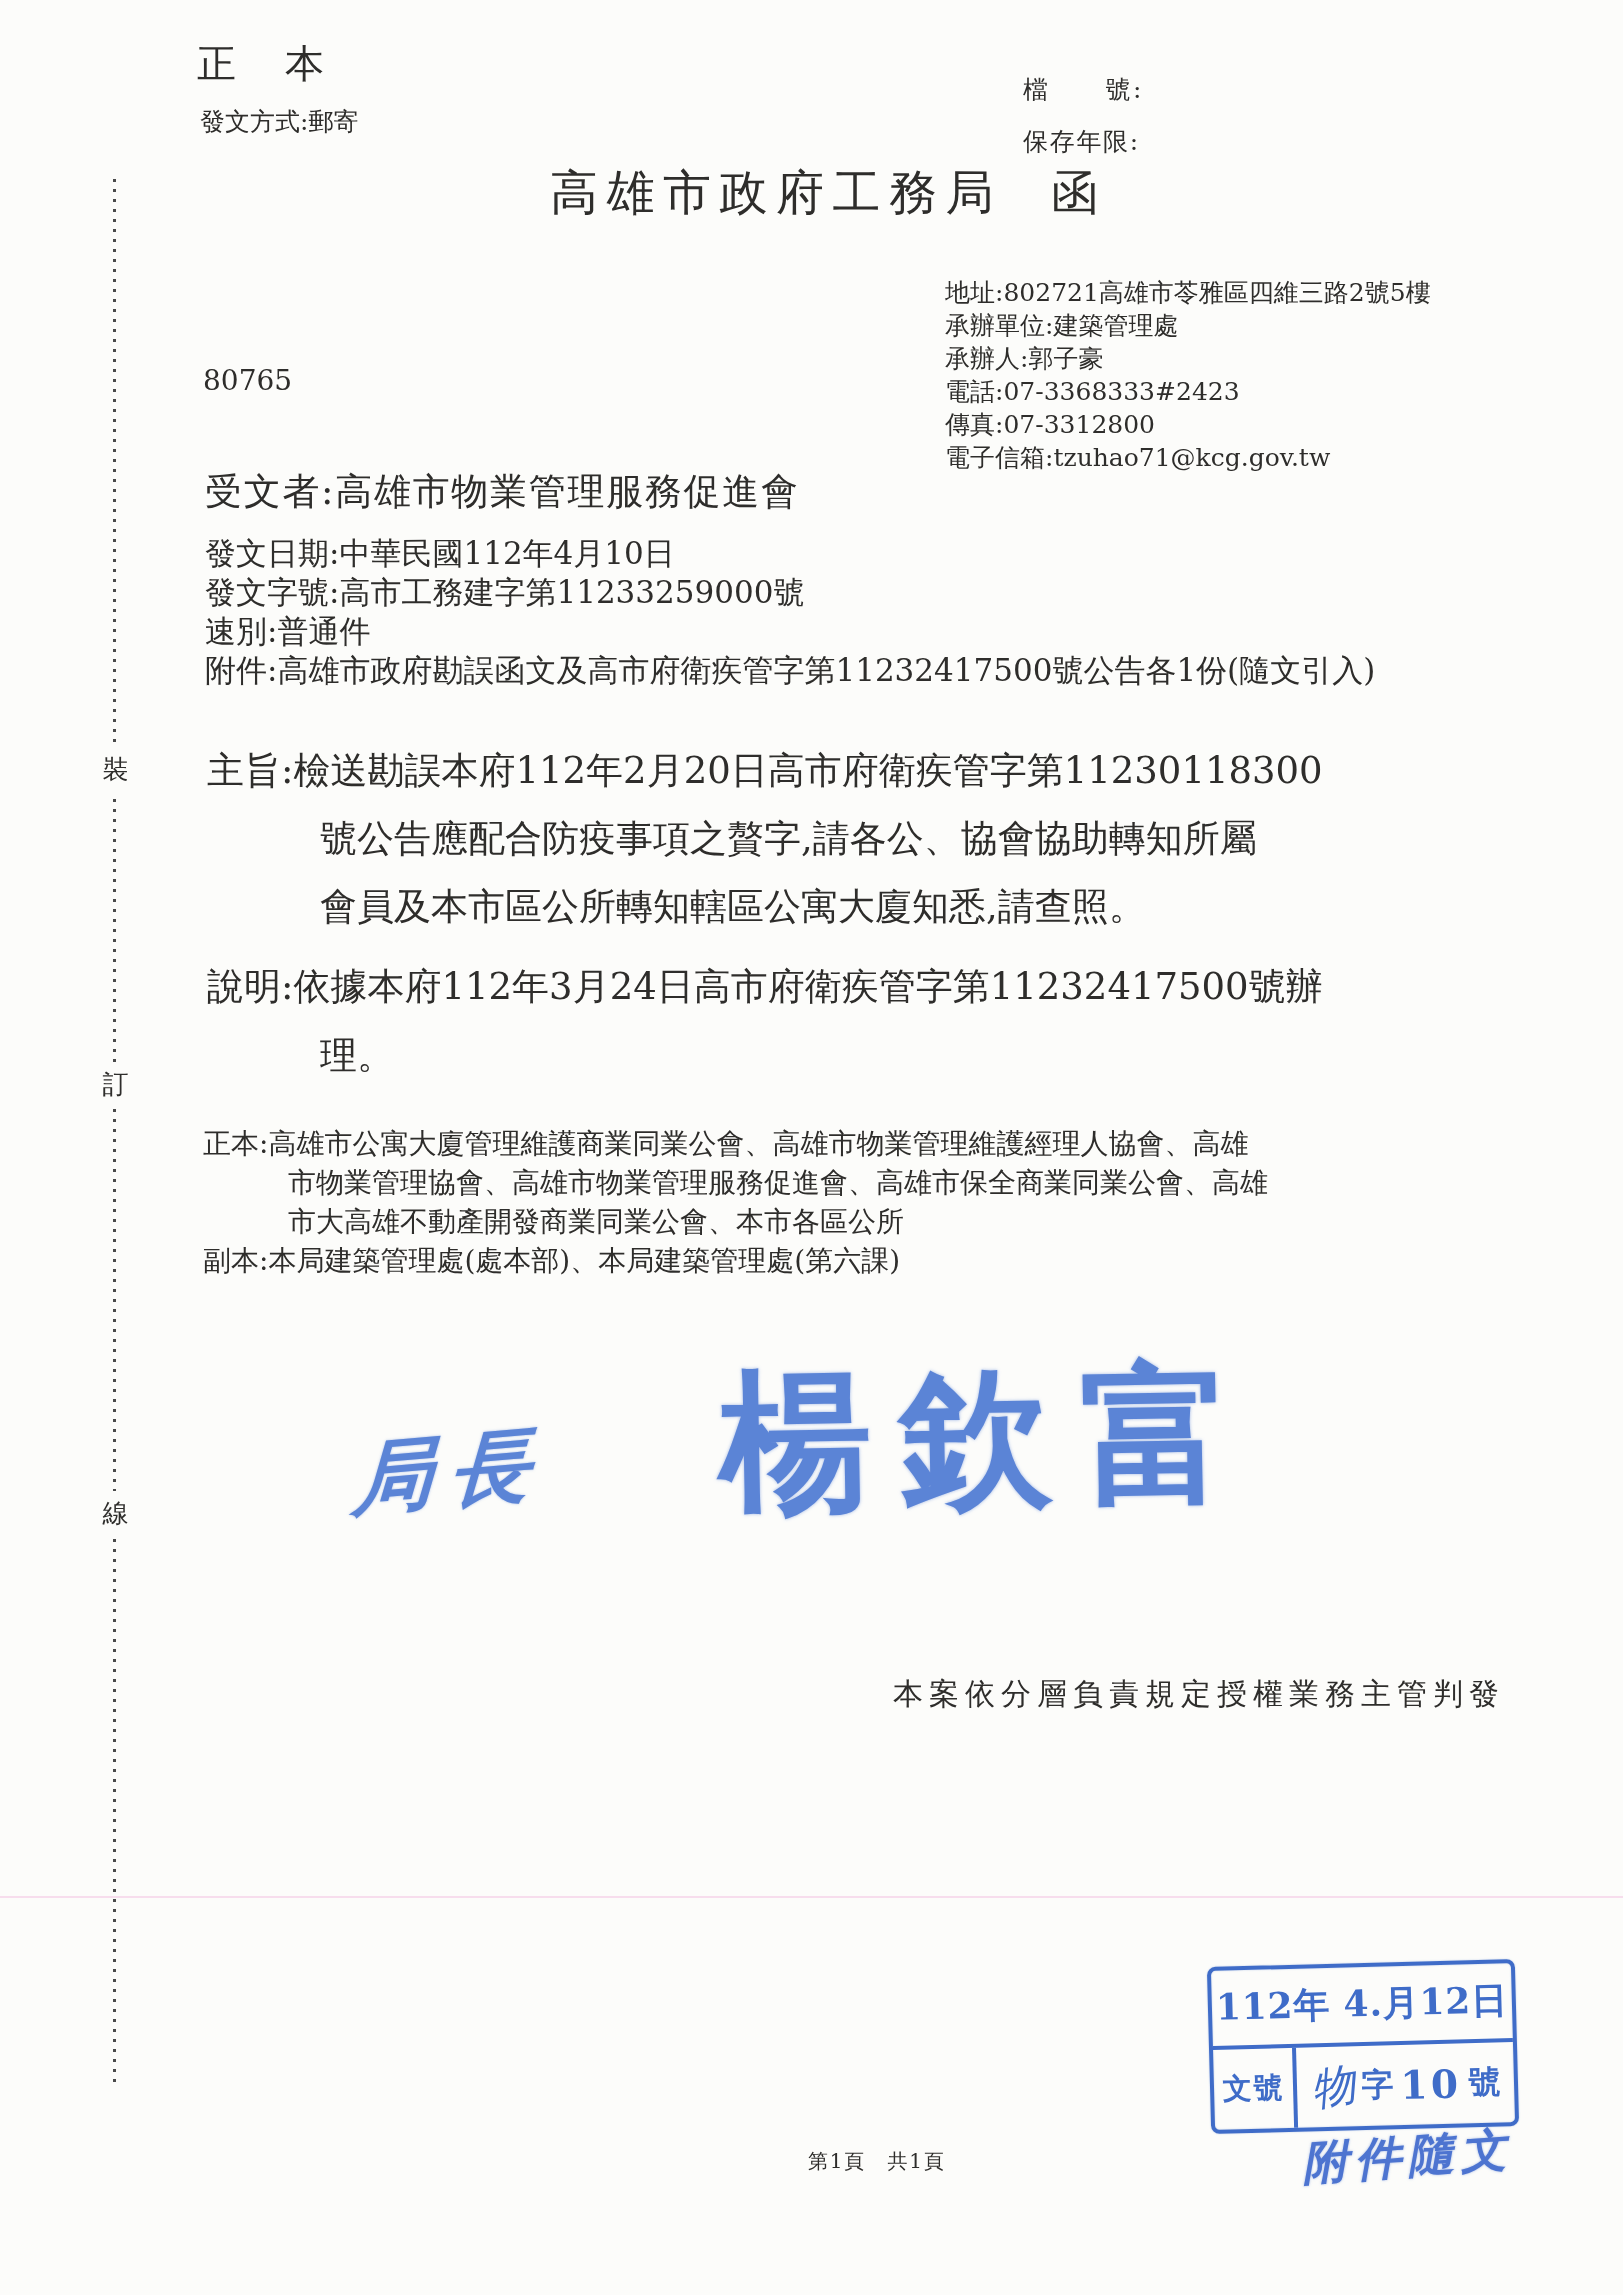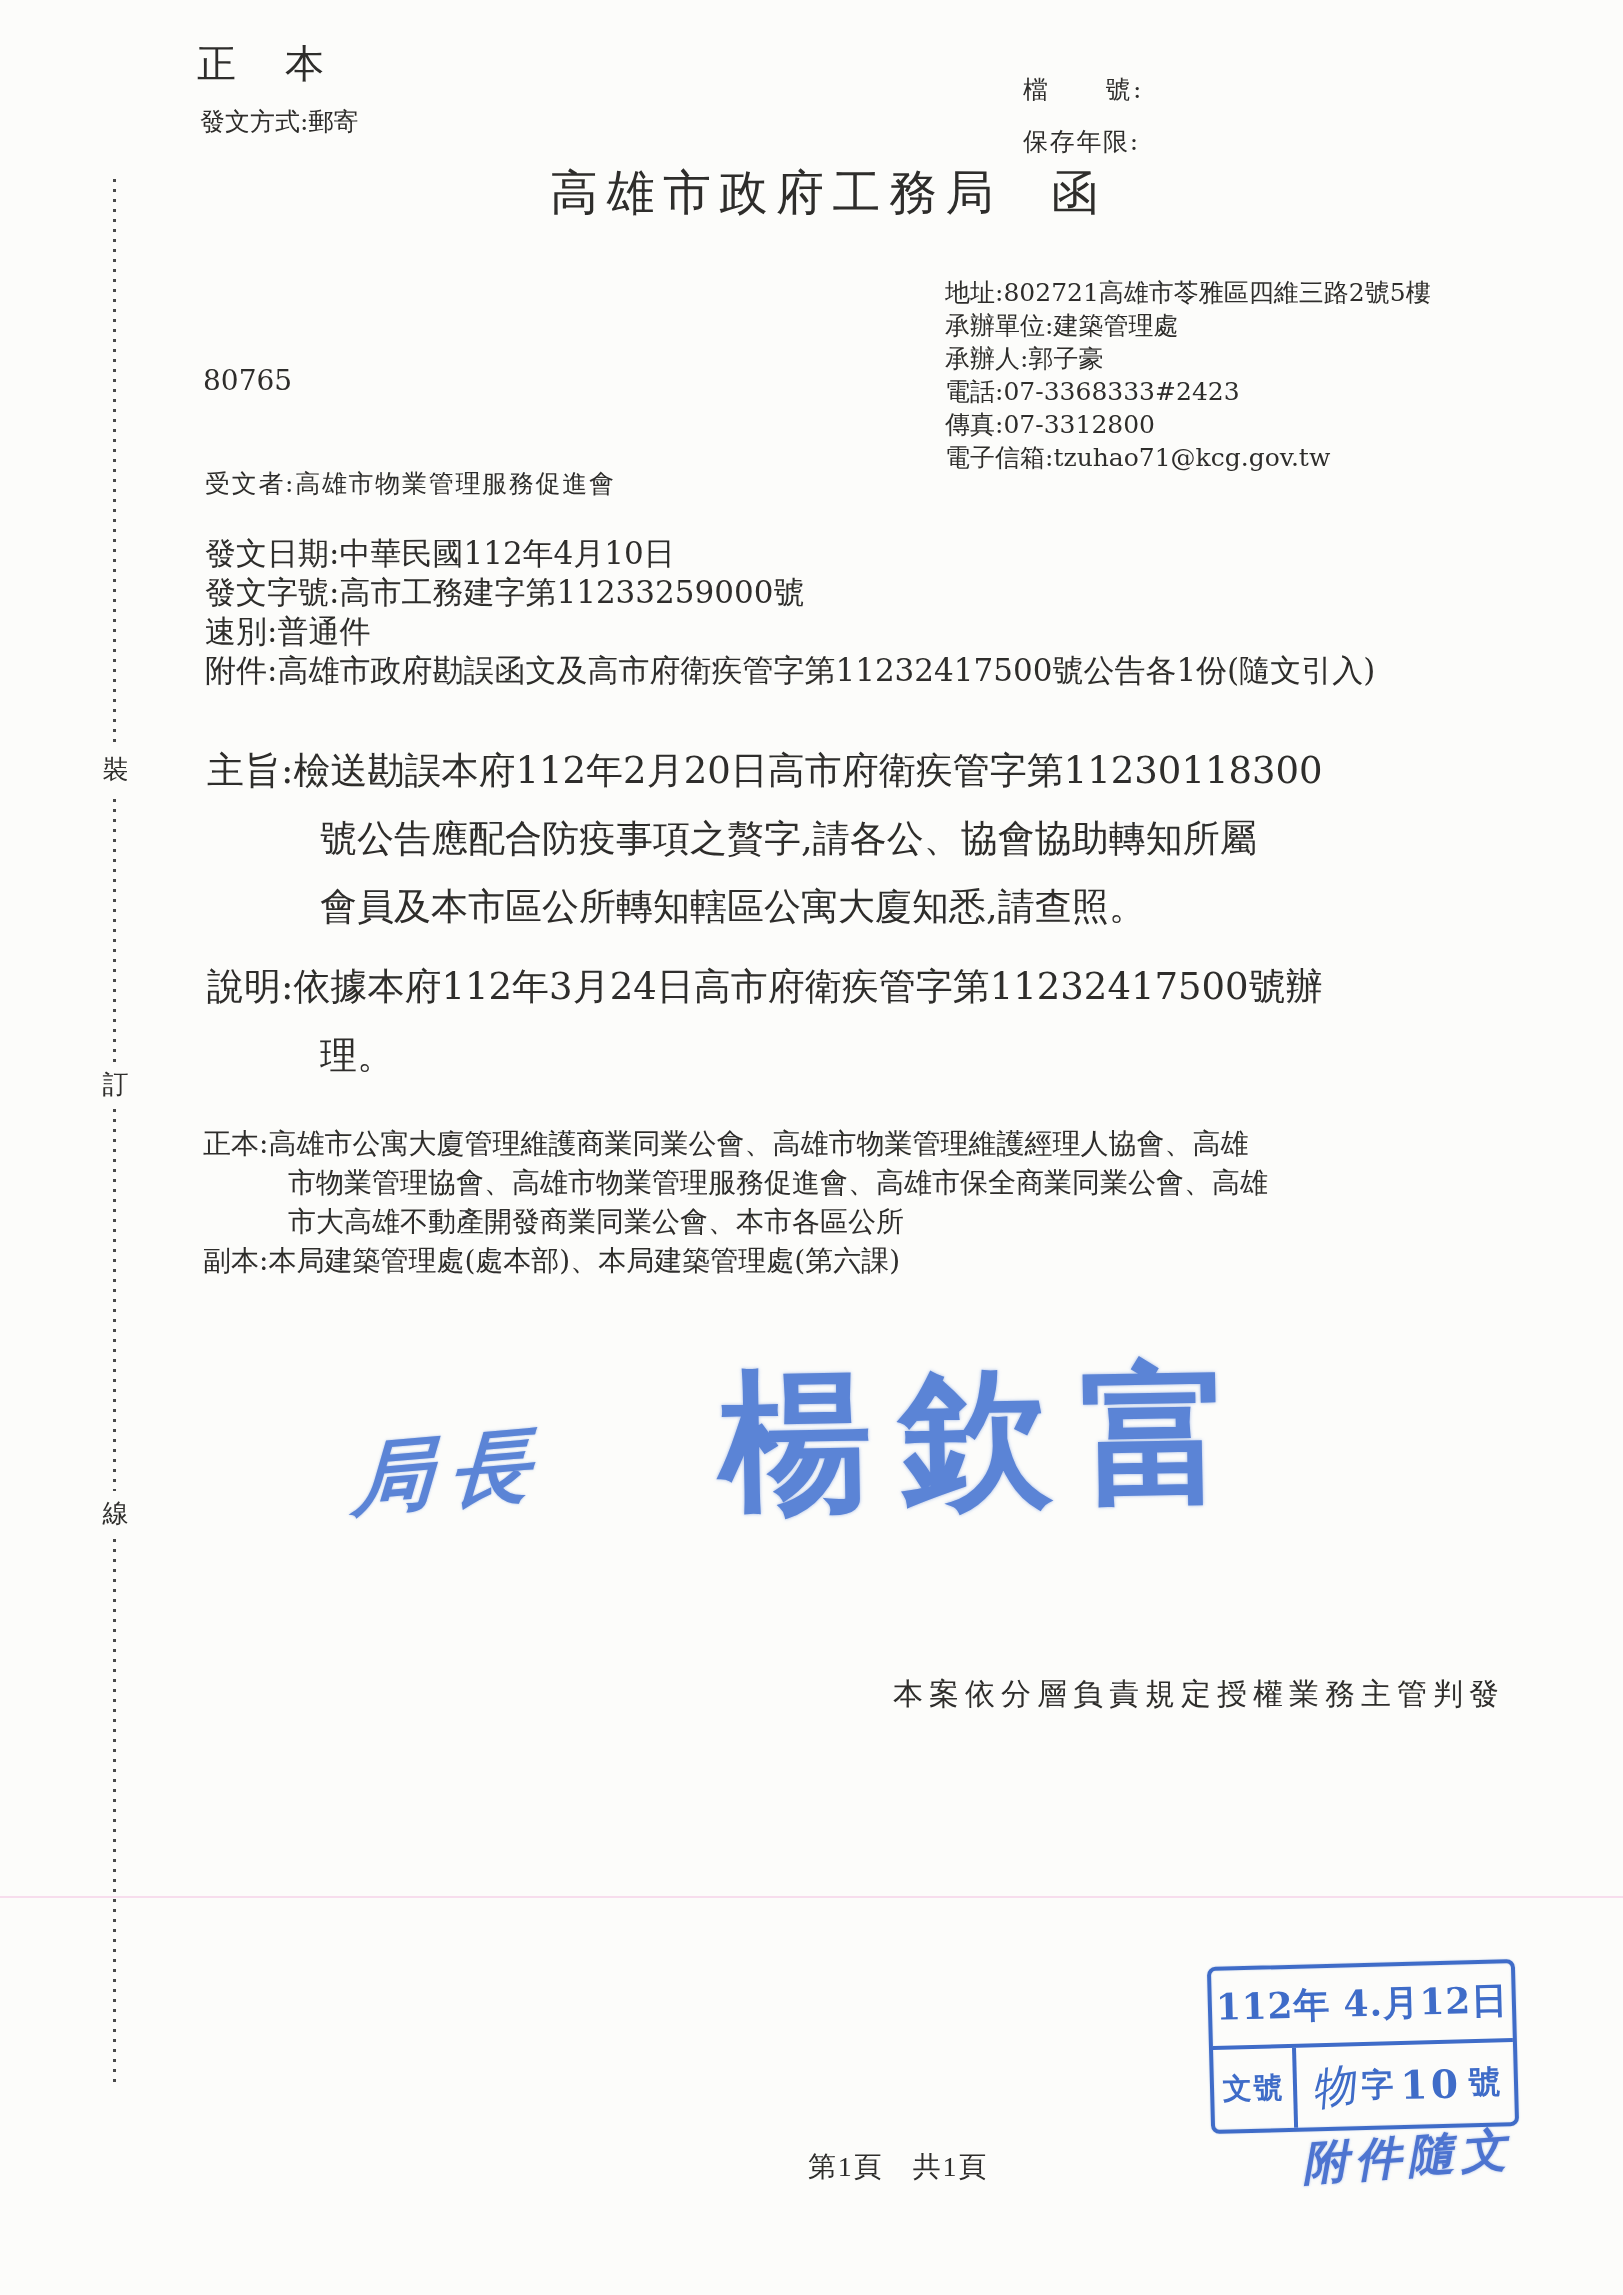--- a/index.html
+++ b/index.html
@@ -21,21 +21,21 @@
   .doc-title { left:550px; top:161px; font-size:48px; display:flex; align-items:center; }
   .doc-title .issuer { letter-spacing:8.5px; }
   .doc-title .doctype { margin-left:49px; }
 
   
   .contact { left:945px; top:276px; font-size:25px; line-height:33px; }
 
   
   .postal        { left:203px; top:364px; font-size:28px; }
   .recv-address  { left:203px; top:403px; font-size:28px; letter-spacing:0.8px; }
-  .recv-line     { left:205px; top:467px; font-size:25px; letter-spacing:1.7px; }
+  .recv-line     { left:205px; top:467px; font-size:37px; letter-spacing:1.7px; }
 
   
   .meta { left:205px; top:534px; font-size:31px; line-height:39px; }
 
   
   .subject { left:207px; top:737px; font-size:37px; line-height:68px; }
   .subject .cont { padding-left:113px; }
   .explain { left:207px; top:952px; font-size:37px; line-height:69px; }
   .explain .cont { padding-left:113px; }
 
@@ -85,21 +85,21 @@
   .stamp-mid  { font-size:32px; }
   .stamp-num  { font-size:39px; letter-spacing:3.4px; }
   .stamp-unit { font-size:32px; }
 
   .stamp-note {
     left:1302px; top:2126px; font-size:46px; font-weight:bold; font-style:italic;
     color:#4d74d0; letter-spacing:6.8px; transform:rotate(-4deg);
     text-shadow:0 0 2.5px rgba(77,116,208,.55);
   }
 
-  .footer-page { left:808px; top:2148px; font-size:28px; letter-spacing:1.7px;font-family:Liberation Serif, serif; }
+  .footer-page { left:808px; top:2148px; font-size:20px; letter-spacing:1.7px; }
 
   
   .bind-line {
     left:113px; top:179px; width:2.5px; height:1904px;
     background-image:repeating-linear-gradient(to bottom,#4a4a4a 0 3.4px,transparent 3.4px 10px);
   }
   .bind-mark {
     left:95px; width:41px; text-align:center; font-size:26px;
     background:#fcfcfa; padding:5px 0; color:#2e2d2b;
   }

